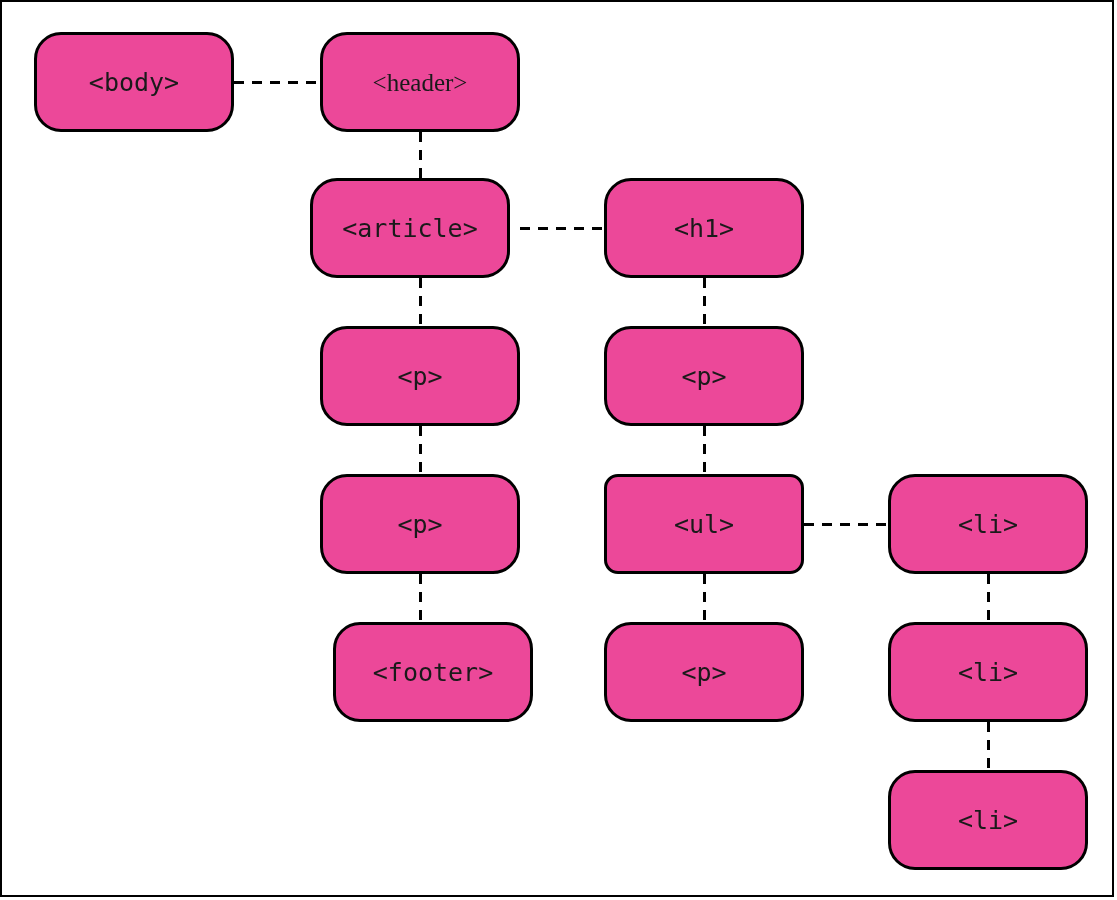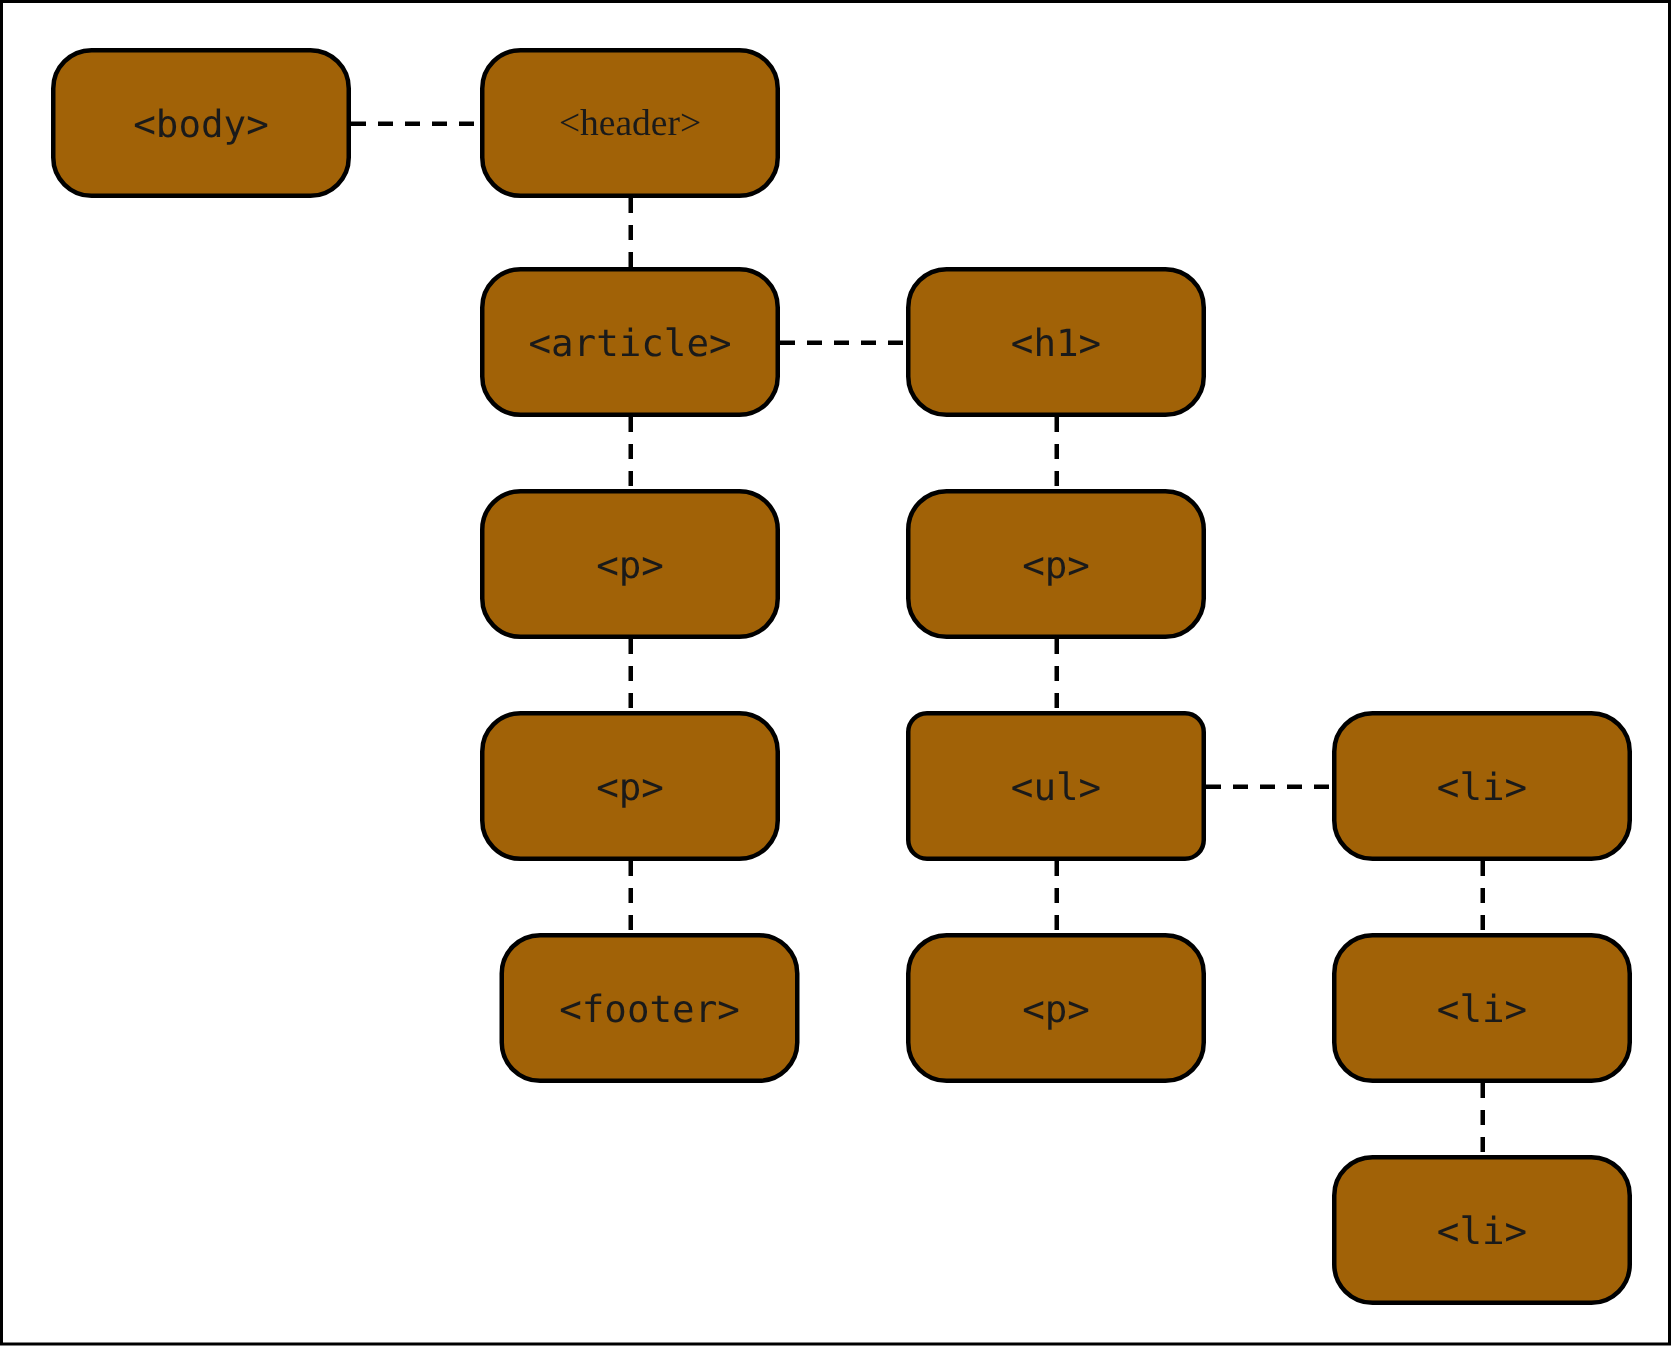--- a/index.html
+++ b/index.html
@@ -19,21 +19,21 @@
     width: 1114px;
     height: 897px;
     border: 2px solid #000000;
     background: #ffffff;
   }
   .node {
     position: absolute;
     box-sizing: border-box;
     width: 200px;
     height: 100px;
-    background: #a16207;
+    background: #ec4899;
     border: 3px solid #000000;
     border-radius: 27px;
     display: flex;
     align-items: center;
     justify-content: center;
     z-index: 2;
   }
   .node-label {
     font-size: 25px;
     line-height: 1;
@@ -56,21 +56,21 @@
 </head>
 <body>
 
 <div id="canvas">
     <div class="node" style="left: 32px; top: 30px;">
       <span class="node-label">&lt;body&gt;</span>
     </div>
     <div class="node" style="left: 318px; top: 30px; font-family: Liberation Serif, serif;">
       <span class="node-label">&lt;header&gt;</span>
     </div>
-    <div class="node" style="left: 318px; top: 176px;">
+    <div class="node" style="left: 308px; top: 176px;">
       <span class="node-label">&lt;article&gt;</span>
     </div>
     <div class="node" style="left: 602px; top: 176px;">
       <span class="node-label">&lt;h1&gt;</span>
     </div>
     <div class="node" style="left: 318px; top: 324px;">
       <span class="node-label">&lt;p&gt;</span>
     </div>
     <div class="node" style="left: 602px; top: 324px;">
       <span class="node-label">&lt;p&gt;</span>

